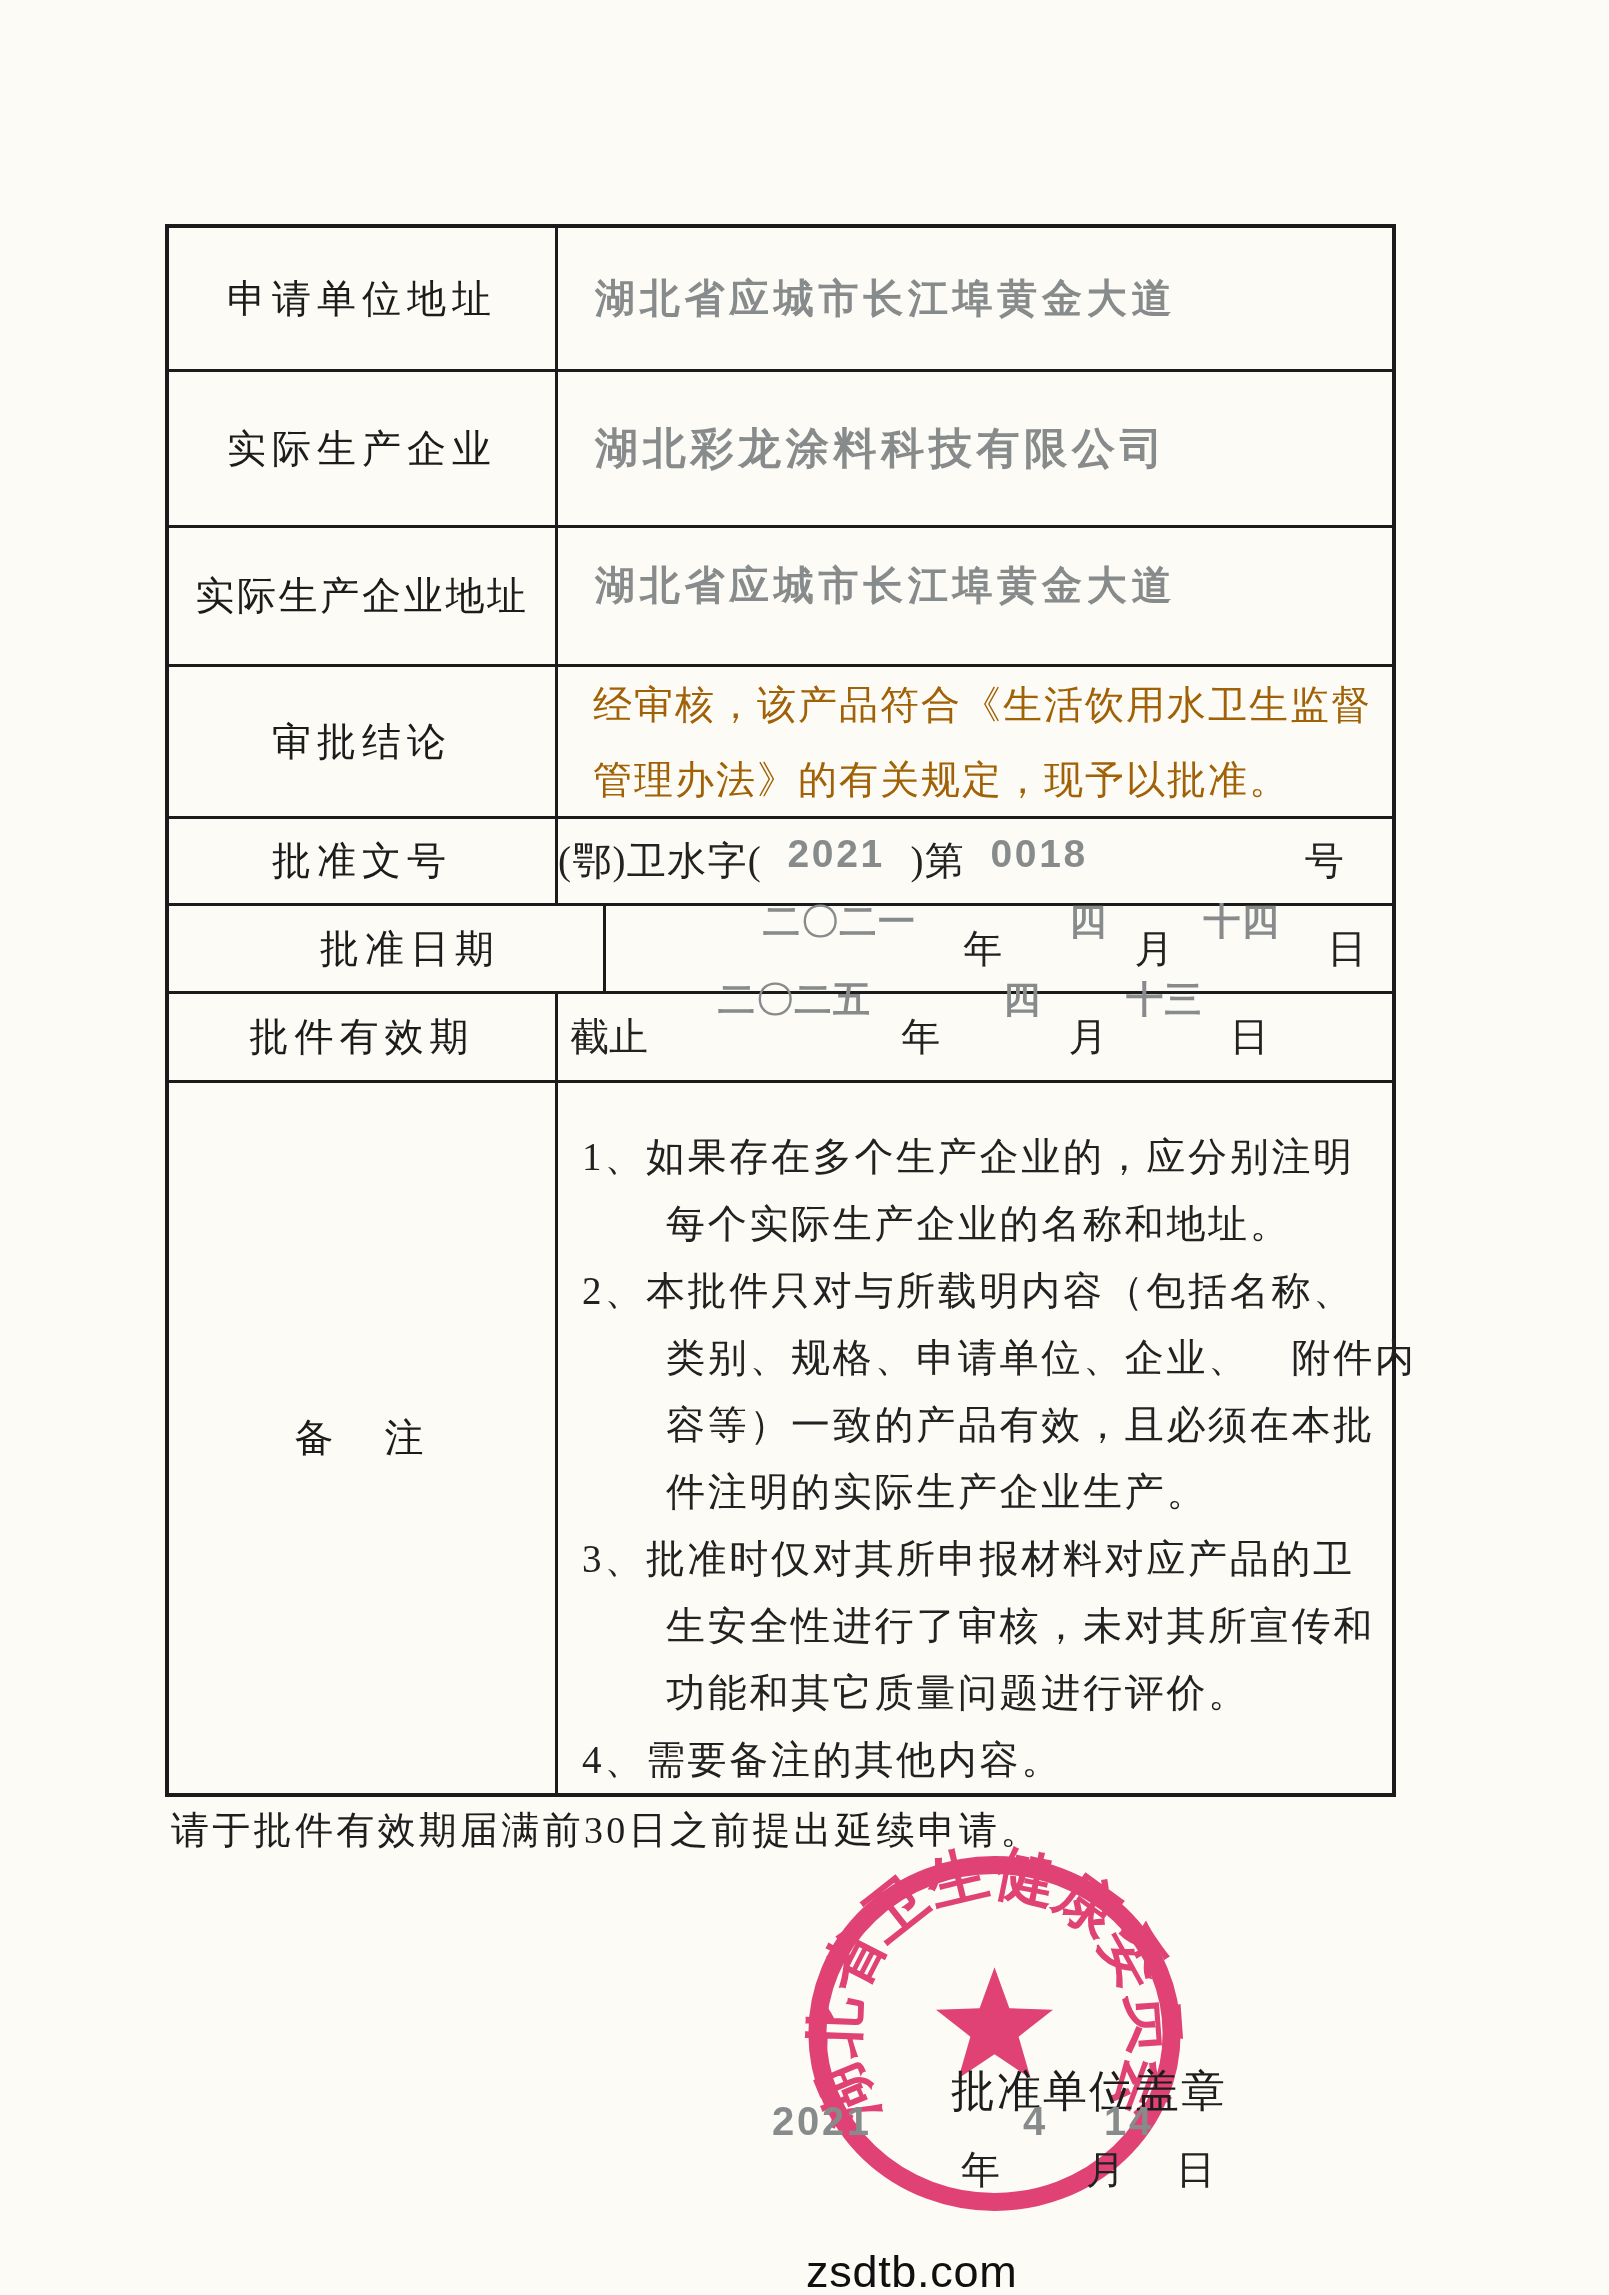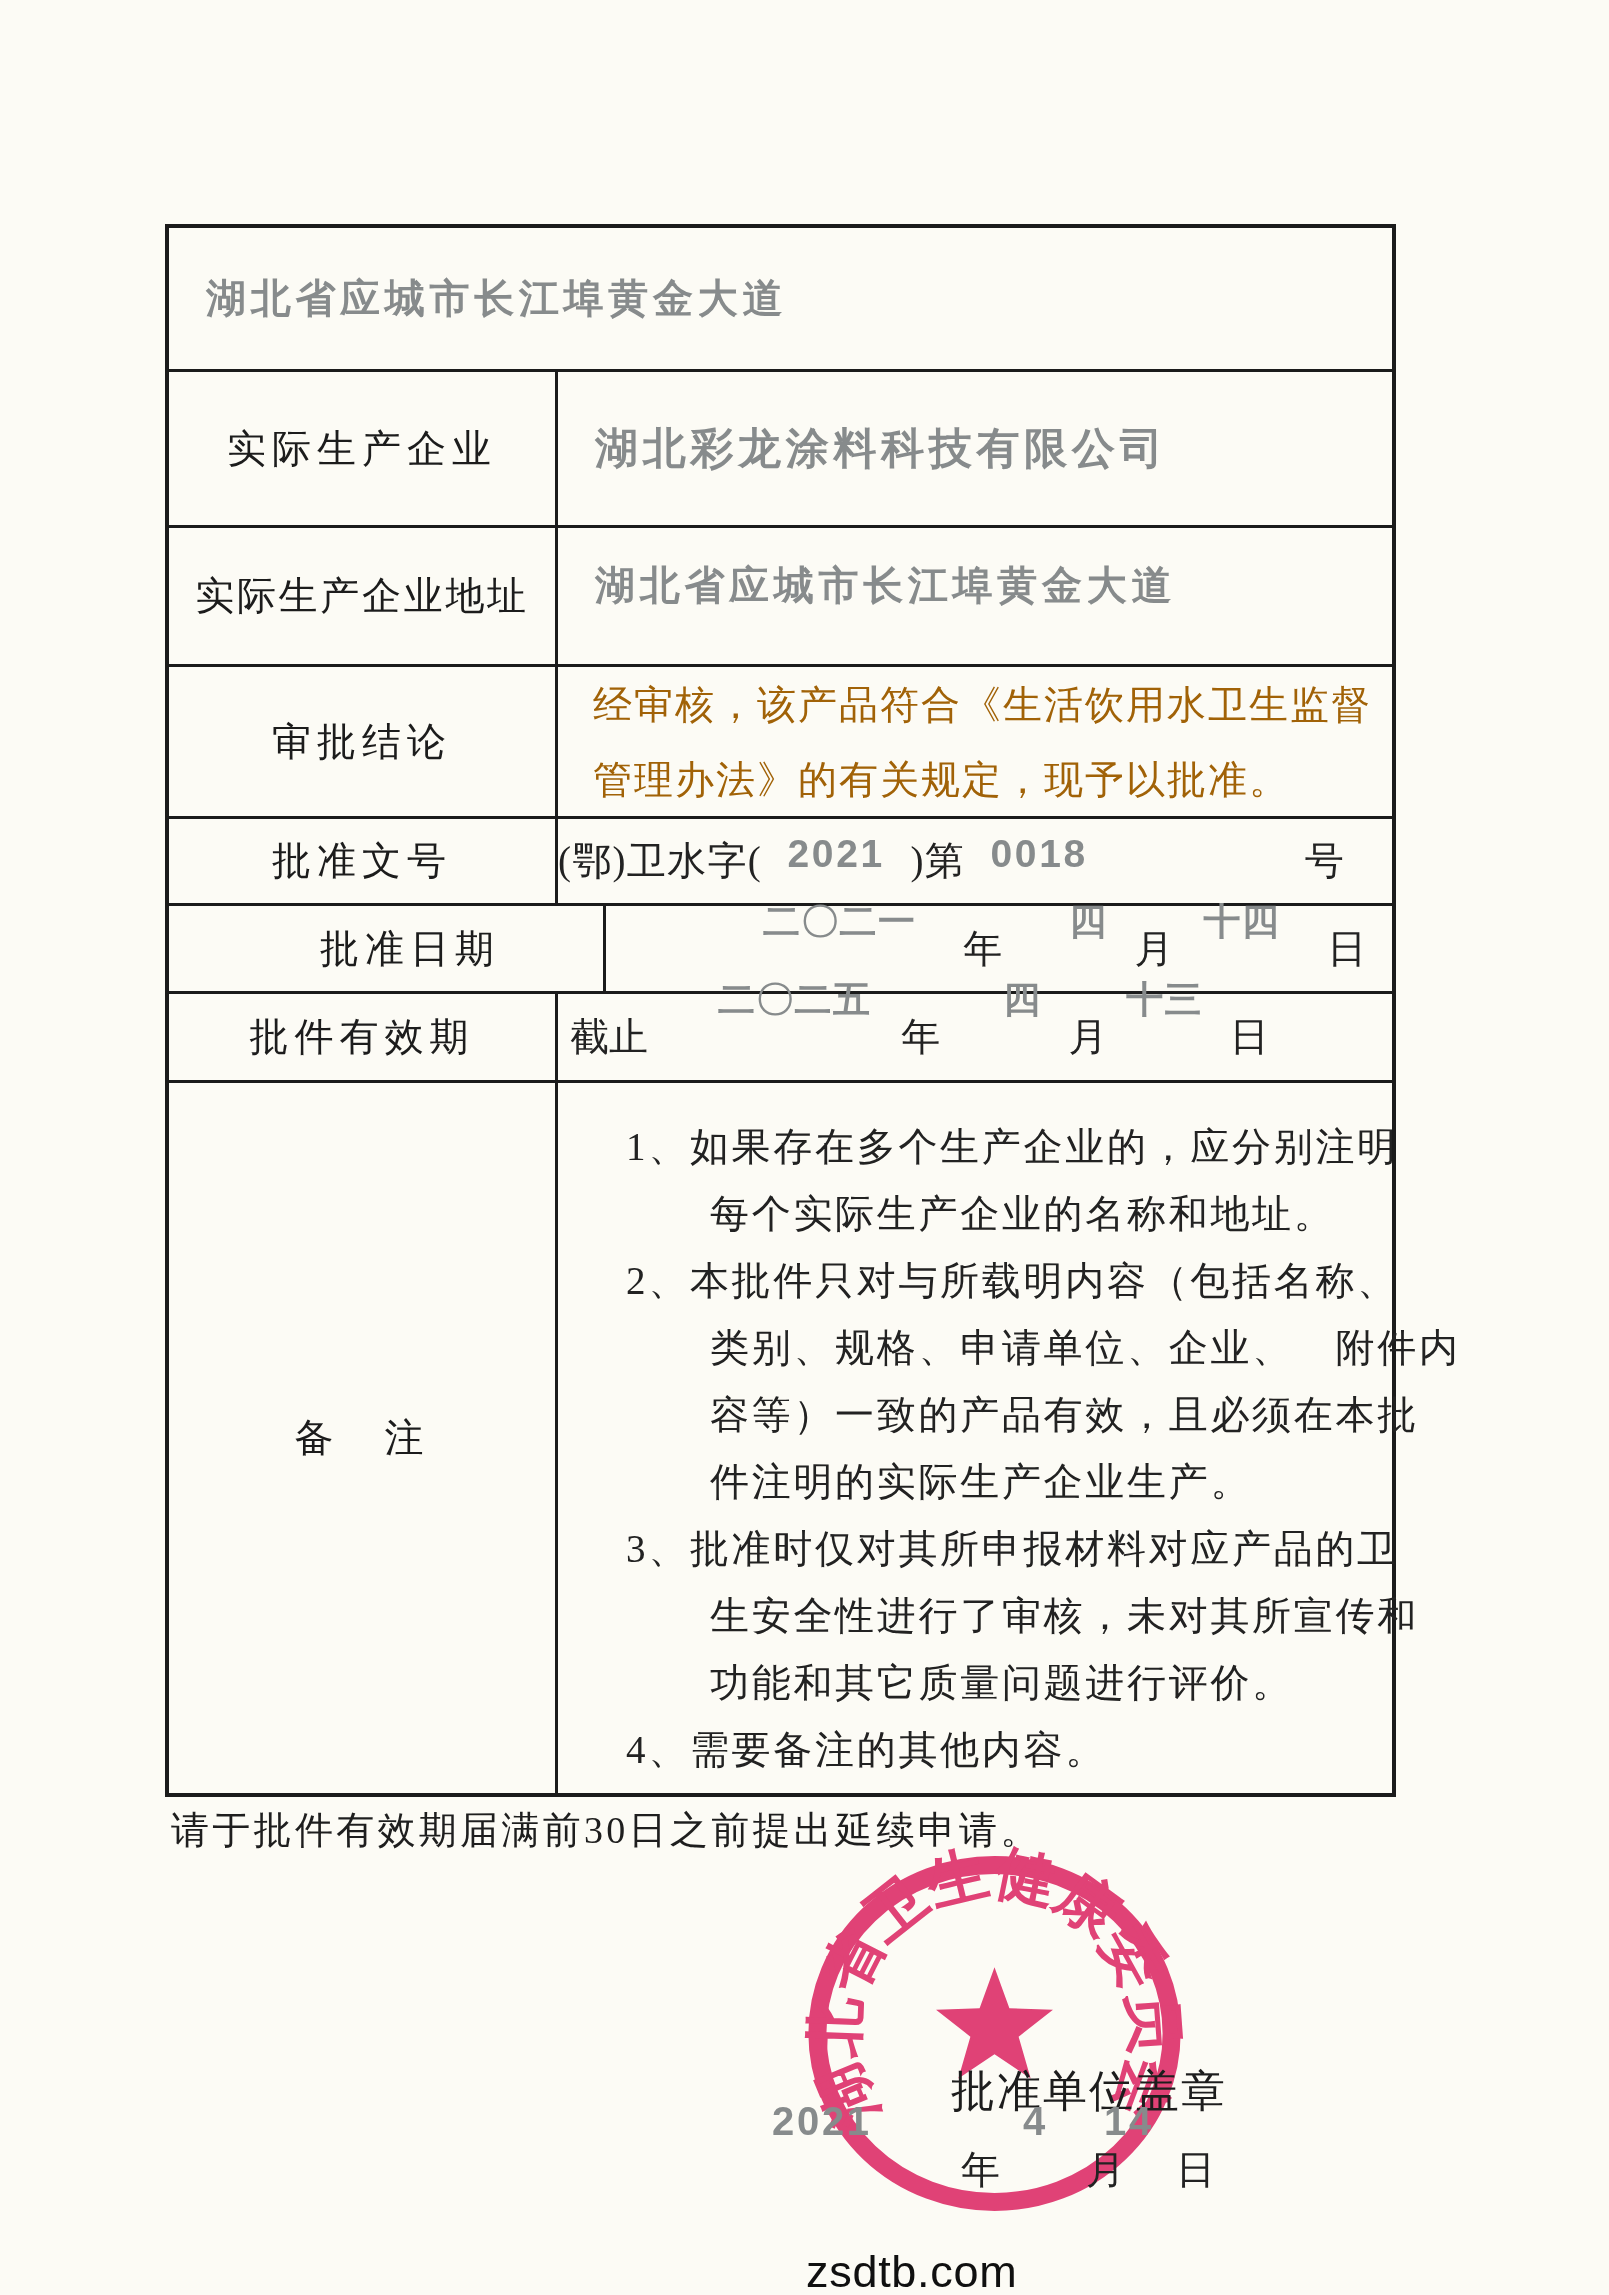--- a/index.html
+++ b/index.html
@@ -75,20 +75,21 @@
   }
 </style>
 </head>
 <body>
 
 <div class="page">
 
   <div class="doc-table">
 
     <div class="row h-r1">
+      <div class="cell-label">申请单位地址</div>
       <div class="cell-value val-pad">
         <span class="printed">湖北省应城市长江埠黄金大道</span>
       </div>
     </div>
 
     <div class="row h-r2">
       <div class="cell-label">实际生产企业</div>
       <div class="cell-value val-pad">
         <span class="printed" style="font-size:43px;">湖北彩龙涂料科技有限公司</span>
       </div>
@@ -148,21 +149,21 @@
           <span class="printed gdate raise55" style="margin-left:63px;">四</span>
           <span style="margin-left:27px;">月</span>
           <span class="printed gdate raise55" style="margin-left:18.7px;">十三</span>
           <span style="margin-left:27px;">日</span>
         </div>
       </div>
     </div>
 
     <div class="row">
       <div class="cell-label">备　注</div>
-      <div class="cell-value" style="align-items:center;padding-left:44px;">
+      <div class="cell-value" style="align-items:flex-end;">
         <div class="remarks">
           <div class="remark-line">1、如果存在多个生产企业的，应分别注明</div>
           <div class="remark-line cont">每个实际生产企业的名称和地址。</div>
           <div class="remark-line">2、本批件只对与所载明内容（包括名称、</div>
           <div class="remark-line cont">类别、规格、申请单位、企业、　附件内</div>
           <div class="remark-line cont">容等）一致的产品有效，且必须在本批</div>
           <div class="remark-line cont">件注明的实际生产企业生产。</div>
           <div class="remark-line">3、批准时仅对其所申报材料对应产品的卫</div>
           <div class="remark-line cont">生安全性进行了审核，未对其所宣传和</div>
           <div class="remark-line cont">功能和其它质量问题进行评价。</div>

